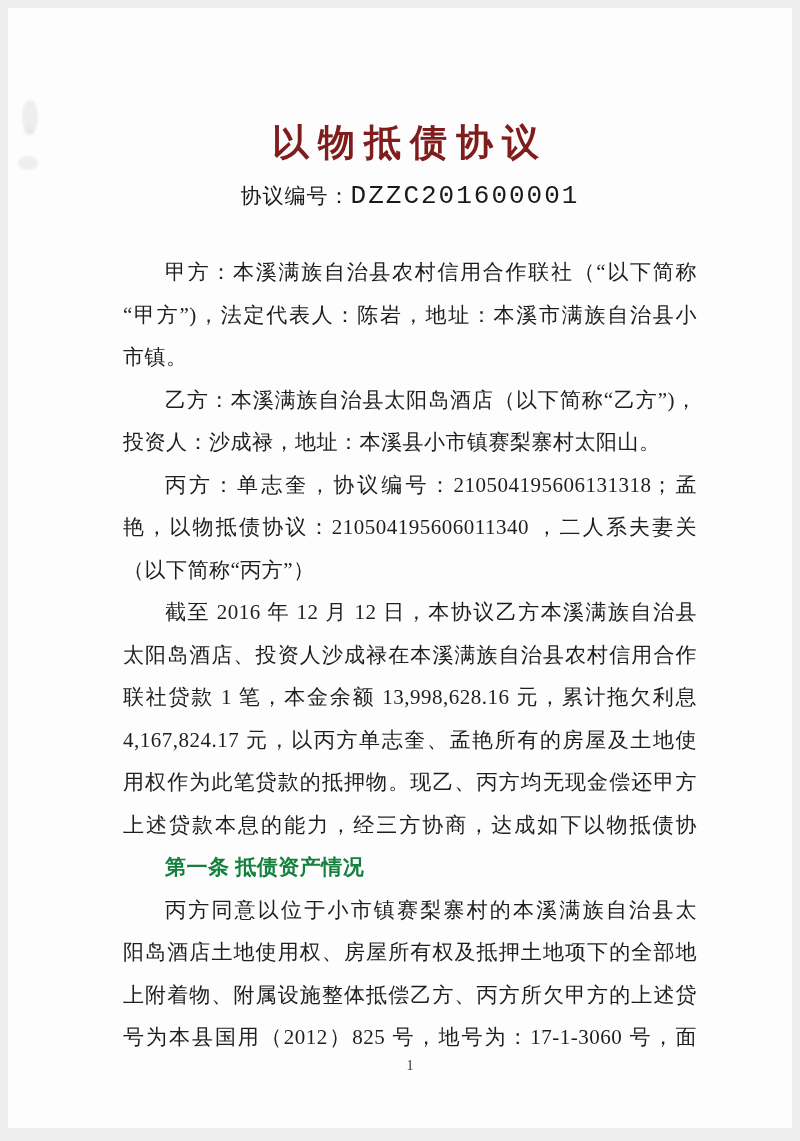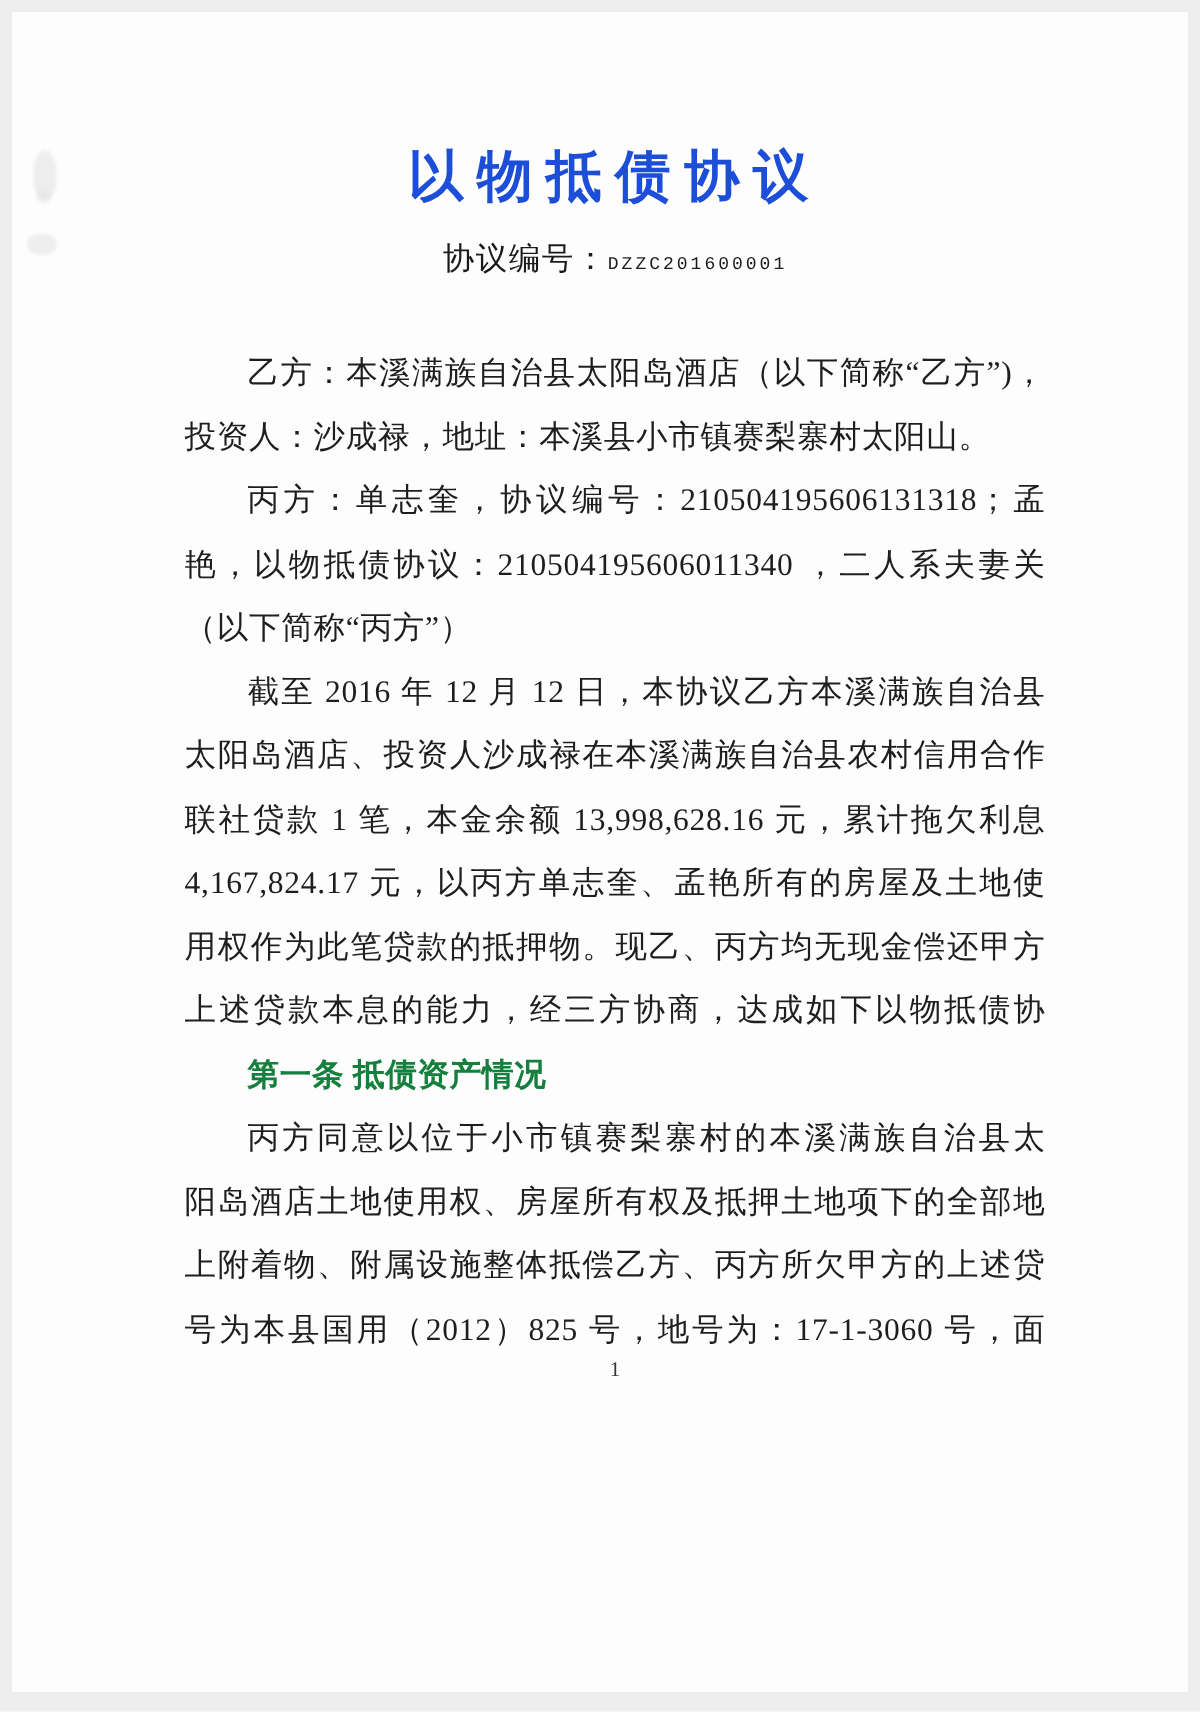--- a/index.html
+++ b/index.html
@@ -26,43 +26,43 @@
     overflow: hidden;
   }
   .content {
     position: relative;
     margin-left: 115px;
     width: 574px;
     color: #1e1e1e;
   }
   .title {
     margin: 0;
-    padding-top: 87px;
+    padding-top: 111px;
     height: 48px;
     line-height: 48px;
     font-size: 37px;
     font-weight: bold;
     letter-spacing: 9px;
     text-align: center;
-    color: #1d4ed8;
+    color: #7f1d1d;
     white-space: nowrap;
   }
   .subtitle {
     margin-top: 14px;
     height: 30px;
     line-height: 30px;
     font-size: 21px;
     text-align: center;
     letter-spacing: 1px;
     color: #1a1a1a;
     white-space: nowrap;
   }
   .subtitle .code {
     font-family: "Liberation Mono", "DejaVu Sans Mono", monospace;
-    font-size: 12px;
+    font-size: 26px;
     letter-spacing: 2px;
   }
   .doc-body { margin-top: 40px; }
   .line {
     height: 42.5px;
     line-height: 42.5px;
     font-size: 21px;
     letter-spacing: 0.5px;
     text-align: justify;
     text-align-last: left;
@@ -105,20 +105,25 @@
     <div class="content">
 
       <h1 class="title">以物抵债协议</h1>
 
       <div class="subtitle">
         <span>协议编号：</span><span class="code">DZZC201600001</span>
       </div>
 
       <div class="doc-body">
 
+        <div class="para">
+          <div class="line j ind">甲方：本溪满族自治县农村信用合作联社（“以下简称</div>
+          <div class="line j">“甲方”)，法定代表人：陈岩，地址：本溪市满族自治县小</div>
+          <div class="line">市镇。</div>
+        </div>
 
         <div class="para">
           <div class="line j ind">乙方：本溪满族自治县太阳岛酒店（以下简称“乙方”)，</div>
           <div class="line">投资人：沙成禄，地址：本溪县小市镇赛梨寨村太阳山。</div>
         </div>
 
         <div class="para">
           <div class="line j ind">丙方：单志奎，协议编号：210504195606131318；孟</div>
           <div class="line j">艳，以物抵债协议：210504195606011340 ，二人系夫妻关系。</div>
           <div class="line">（以下简称“丙方”）</div>

